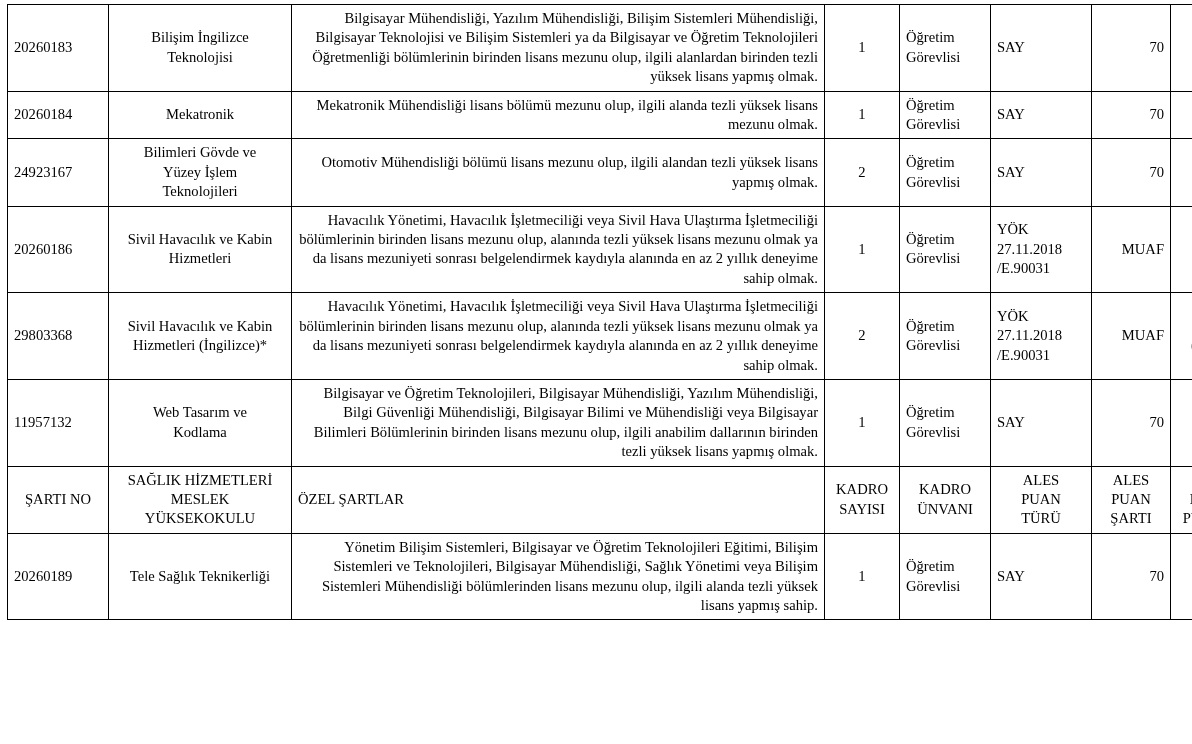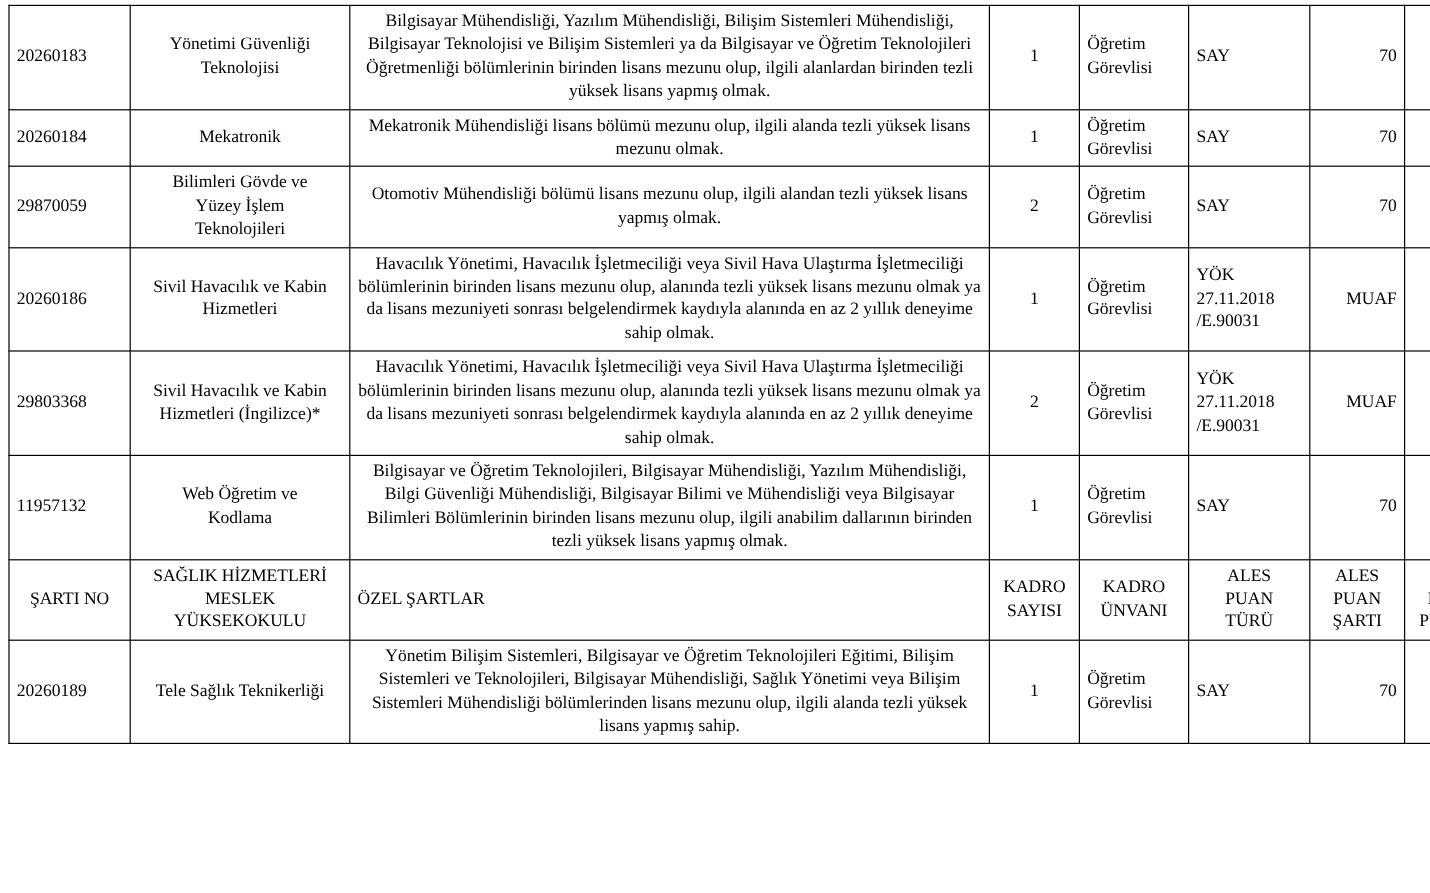--- a/index.html
+++ b/index.html
@@ -31,21 +31,21 @@
     border: 1px solid #000000;
     padding: 4px 6px;
     font-size: 14.6px;
     line-height: 1.33;
     vertical-align: middle;
     word-wrap: break-word;
     overflow-wrap: break-word;
   }
   .c-ilanno   { width: 88px;  text-align: left; }
   .c-program  { width: 170px; text-align: center; }
-  .c-sartlar  { width: 520px; text-align: center; }
+  .c-sartlar  { width: 520px; text-align: right; }
   .c-kadro    { width: 62px;  text-align: center; }
   .c-unvan    { width: 78px;  text-align: left; }
   .c-alestur  { width: 88px;  text-align: left; }
   .c-alespuan { width: 66px;  text-align: right; }
   .c-yds      { width: 96px;  text-align: center; }
 
   .header-row td {
     text-align: center;
     font-variant: normal;
     line-height: 1.3;
@@ -55,21 +55,21 @@
 </style>
 </head>
 <body>
 
 <div class="sheet">
   <table class="announcement">
     <tbody>
 
       <tr>
         <td class="c-ilanno">20260183</td>
-        <td class="c-program sub">Yönetimi Güvenliği
+        <td class="c-program sub">Bilişim İngilizce
 Teknolojisi</td>
         <td class="c-sartlar">Bilgisayar Mühendisliği, Yazılım Mühendisliği, Bilişim Sistemleri Mühendisliği, Bilgisayar Teknolojisi ve Bilişim Sistemleri ya da Bilgisayar ve Öğretim Teknolojileri Öğretmenliği bölümlerinin birinden lisans mezunu olup, ilgili alanlardan birinden tezli yüksek lisans yapmış olmak.</td>
         <td class="c-kadro">1</td>
         <td class="c-unvan sub">Öğretim
 Görevlisi</td>
         <td class="c-alestur sub">SAY</td>
         <td class="c-alespuan">70</td>
         <td class="c-yds sub">-</td>
       </tr>
 
@@ -79,21 +79,21 @@
         <td class="c-sartlar">Mekatronik Mühendisliği lisans bölümü mezunu olup, ilgili alanda tezli yüksek lisans mezunu olmak.</td>
         <td class="c-kadro">1</td>
         <td class="c-unvan sub">Öğretim
 Görevlisi</td>
         <td class="c-alestur sub">SAY</td>
         <td class="c-alespuan">70</td>
         <td class="c-yds sub">-</td>
       </tr>
 
       <tr>
-        <td class="c-ilanno">29870059</td>
+        <td class="c-ilanno">24923167</td>
         <td class="c-program sub">Bilimleri Gövde ve
 Yüzey İşlem
 Teknolojileri</td>
         <td class="c-sartlar">Otomotiv Mühendisliği bölümü lisans mezunu olup, ilgili alandan tezli yüksek lisans yapmış olmak.</td>
         <td class="c-kadro">2</td>
         <td class="c-unvan sub">Öğretim
 Görevlisi</td>
         <td class="c-alestur sub">SAY</td>
         <td class="c-alespuan">70</td>
         <td class="c-yds sub">-</td>
@@ -125,21 +125,21 @@
         <td class="c-alestur sub">YÖK
 27.11.2018
 /E.90031</td>
         <td class="c-alespuan">MUAF</td>
         <td class="c-yds sub">85
 (İngilizce)*</td>
       </tr>
 
       <tr>
         <td class="c-ilanno">11957132</td>
-        <td class="c-program sub">Web Öğretim ve
+        <td class="c-program sub">Web Tasarım ve
 Kodlama</td>
         <td class="c-sartlar">Bilgisayar ve Öğretim Teknolojileri, Bilgisayar Mühendisliği, Yazılım Mühendisliği, Bilgi Güvenliği Mühendisliği, Bilgisayar Bilimi ve Mühendisliği veya Bilgisayar Bilimleri Bölümlerinin birinden lisans mezunu olup, ilgili anabilim dallarının birinden tezli yüksek lisans yapmış olmak.</td>
         <td class="c-kadro">1</td>
         <td class="c-unvan sub">Öğretim
 Görevlisi</td>
         <td class="c-alestur sub">SAY</td>
         <td class="c-alespuan">70</td>
         <td class="c-yds sub">-</td>
       </tr>
 

